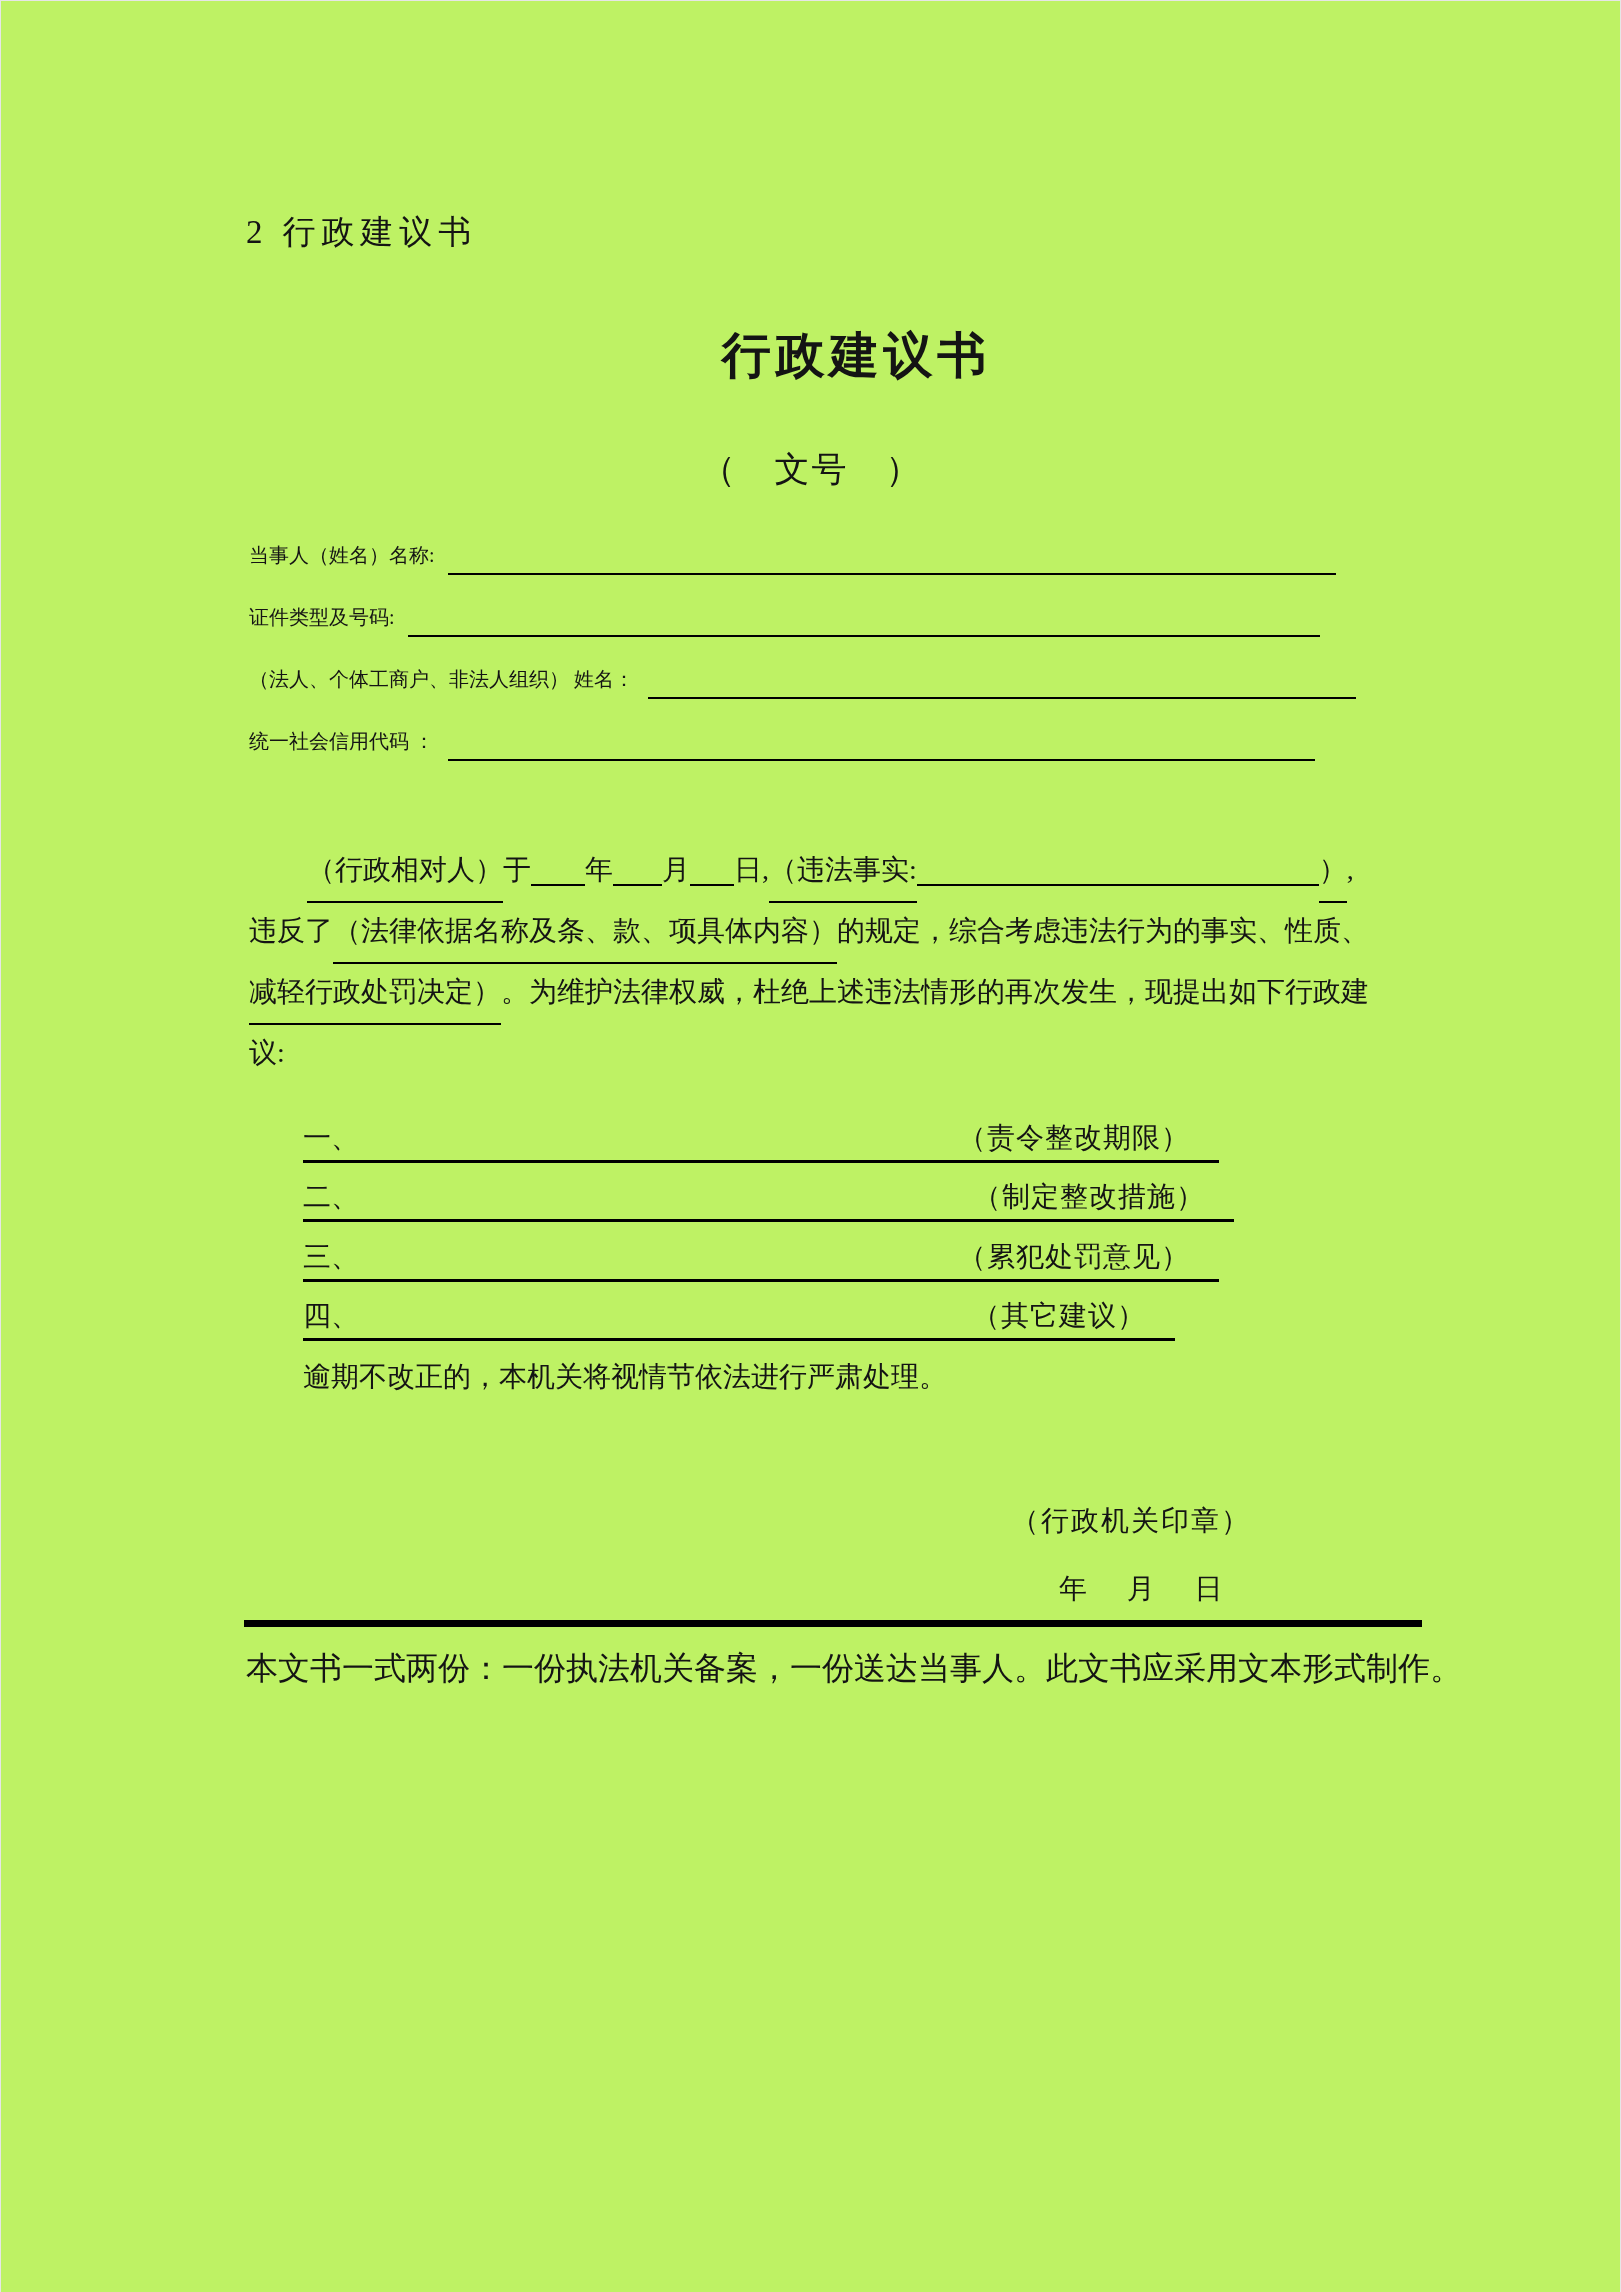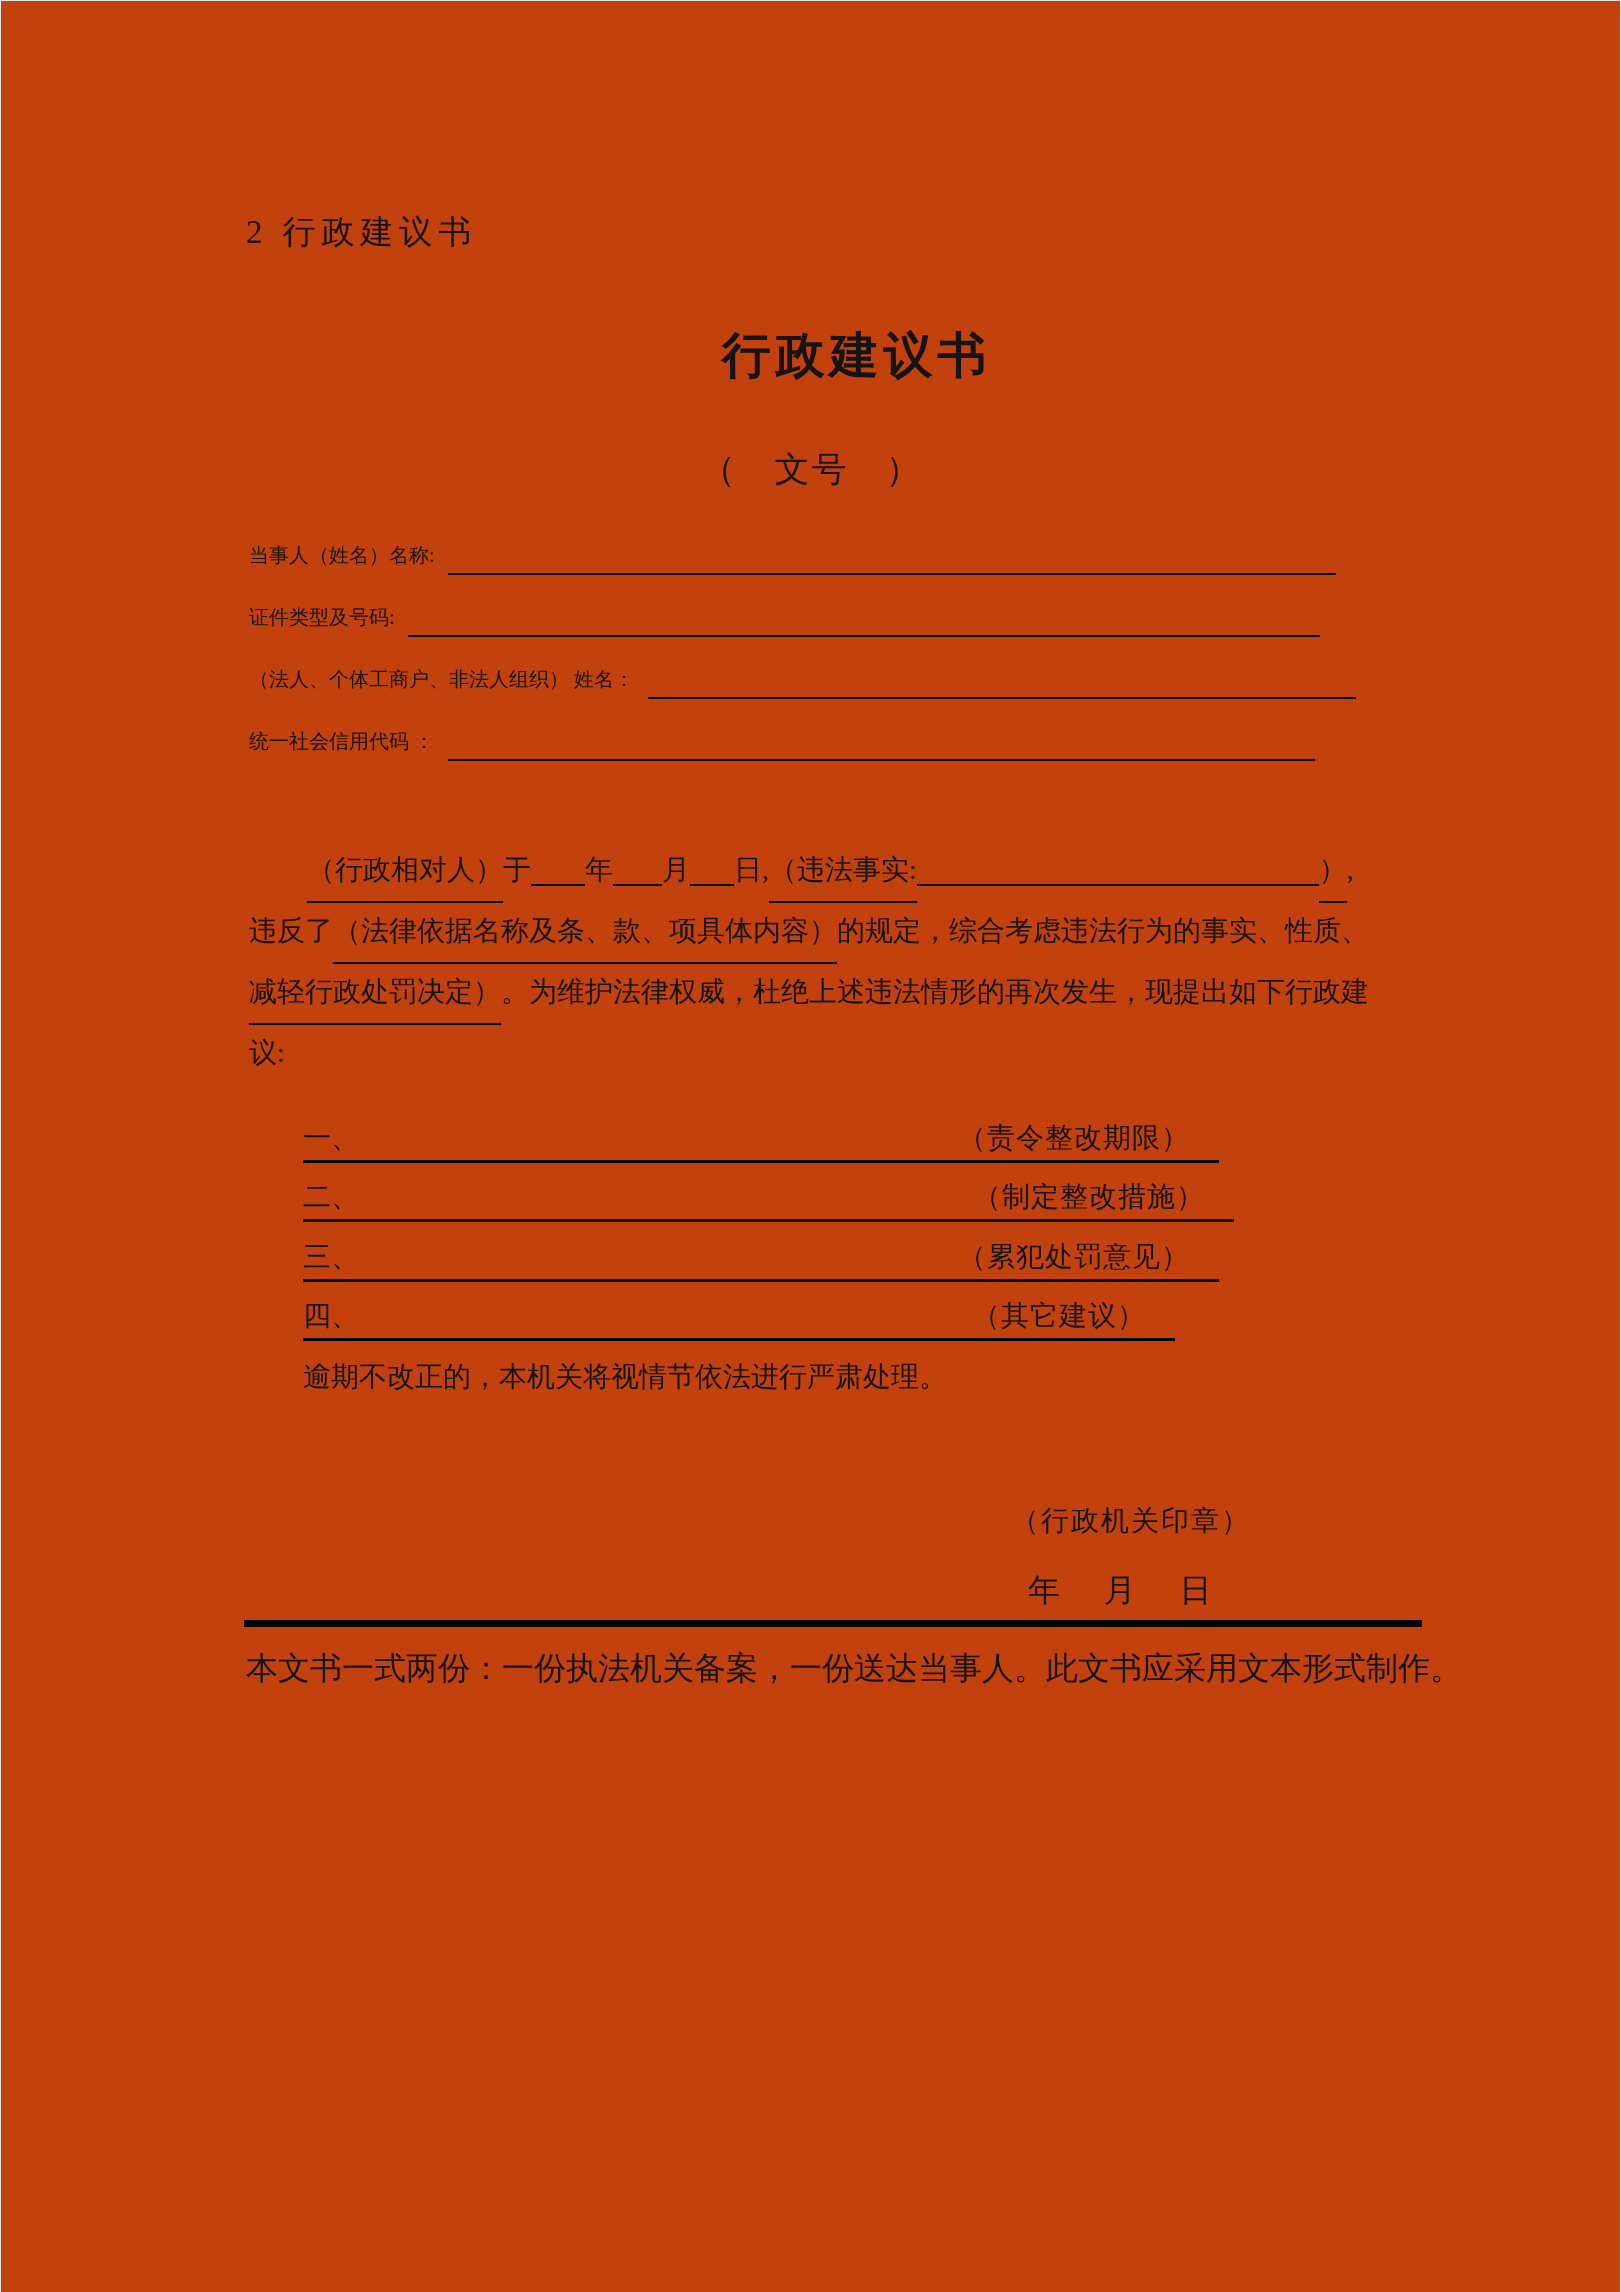--- a/index.html
+++ b/index.html
@@ -1,19 +1,19 @@
 <!DOCTYPE html>
 <html><head>
 <meta charset="utf-8">
 <style>
   html,body{margin:0;padding:0;background:#9e9e9e;}
   .page{
     position:relative;
     width:1621px;height:2293px;
-    background:#c2410c;
+    background:#bef264;
     margin:0 auto;
     font-family:"Liberation Serif","DejaVu Serif",serif;
     color:#141414;
     overflow:hidden;
     border:1px solid #e6e6e6;
     box-sizing:border-box;
   }
   .heading{
     position:absolute;left:245px;top:210px;
     font-size:33px;line-height:43px;letter-spacing:5.9px;
@@ -62,22 +62,22 @@
   .item4{top:1280px;width:872px;}
   .warning{
     position:absolute;left:302px;top:1345px;
     font-size:28px;line-height:61px;white-space:pre;
   }
   .seal{
     position:absolute;left:1010px;top:1498px;
     font-size:28px;line-height:43px;letter-spacing:2px;white-space:pre;
   }
   .date{
-    position:absolute;left:1027px;top:1568px;
-    font-size:32px;line-height:43px;letter-spacing:5.9px;white-space:pre;
+    position:absolute;left:1058px;top:1568px;
+    font-size:28px;line-height:43px;letter-spacing:5.9px;white-space:pre;font-family:Liberation Mono, monospace;
   }
   .rule{
     position:absolute;left:243px;top:1619px;width:1178px;height:6.9px;
     background:#000;
   }
   .footnote{
     position:absolute;left:245px;top:1645px;width:1176px;
     font-size:32px;line-height:45px;white-space:pre;
   }
 </style>

